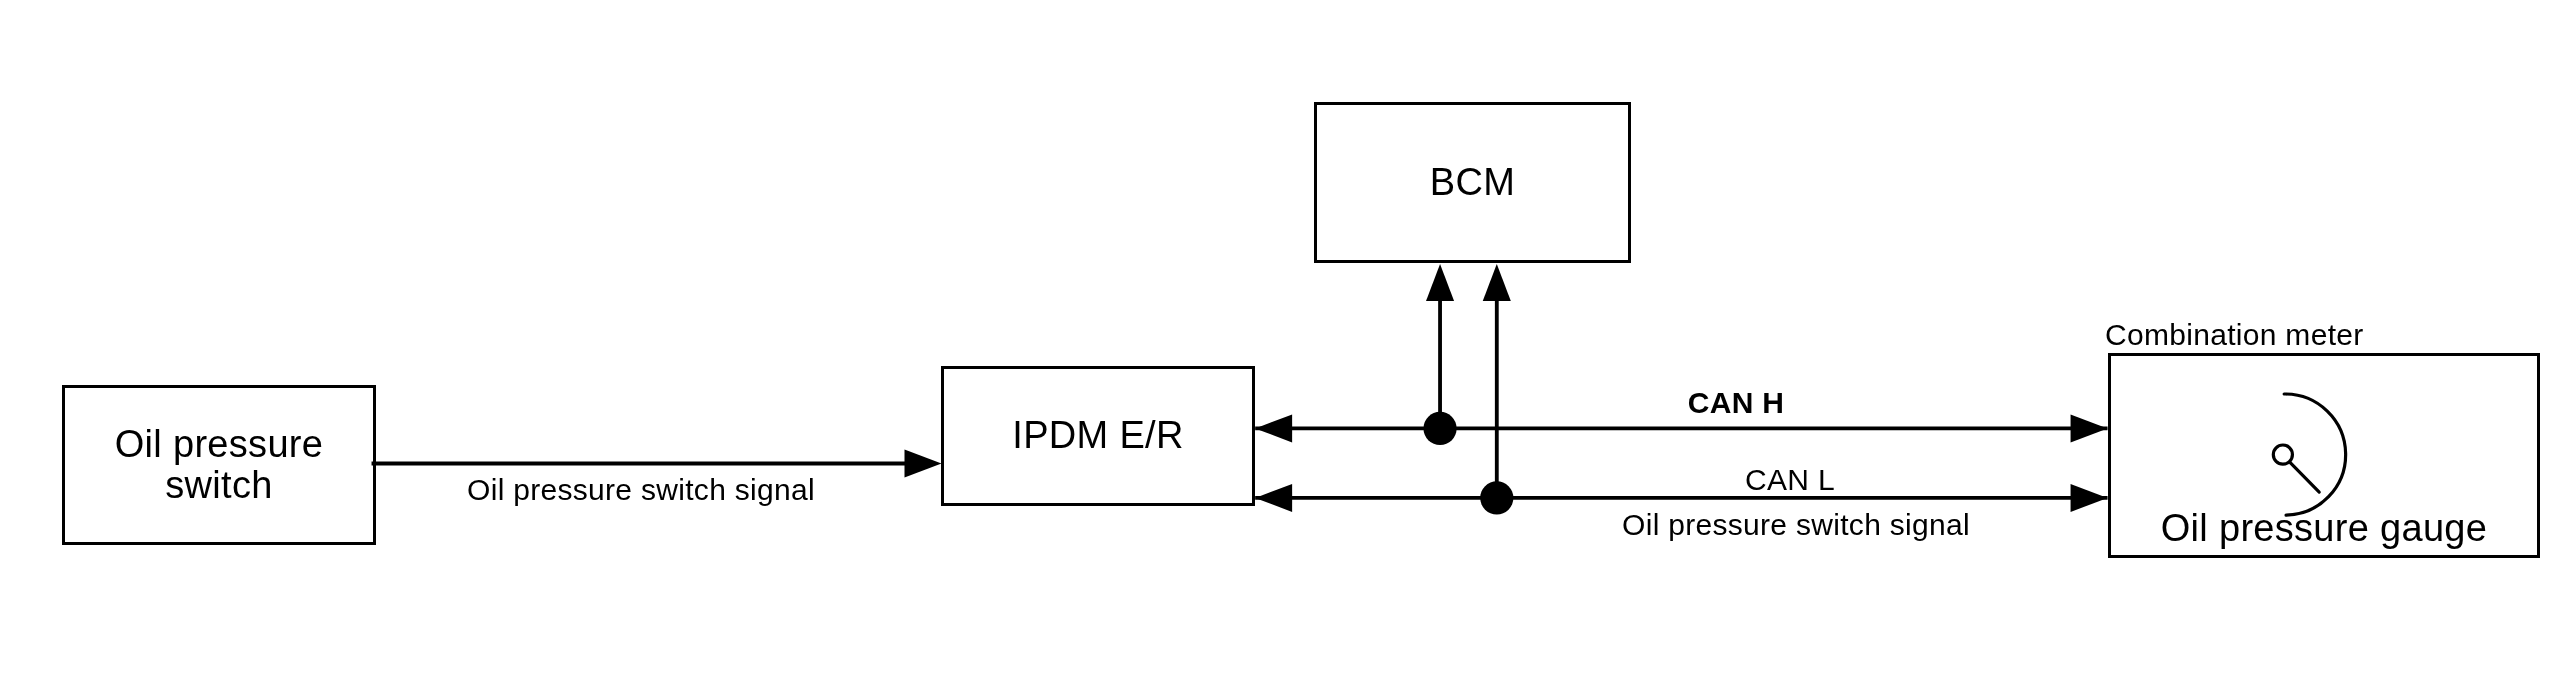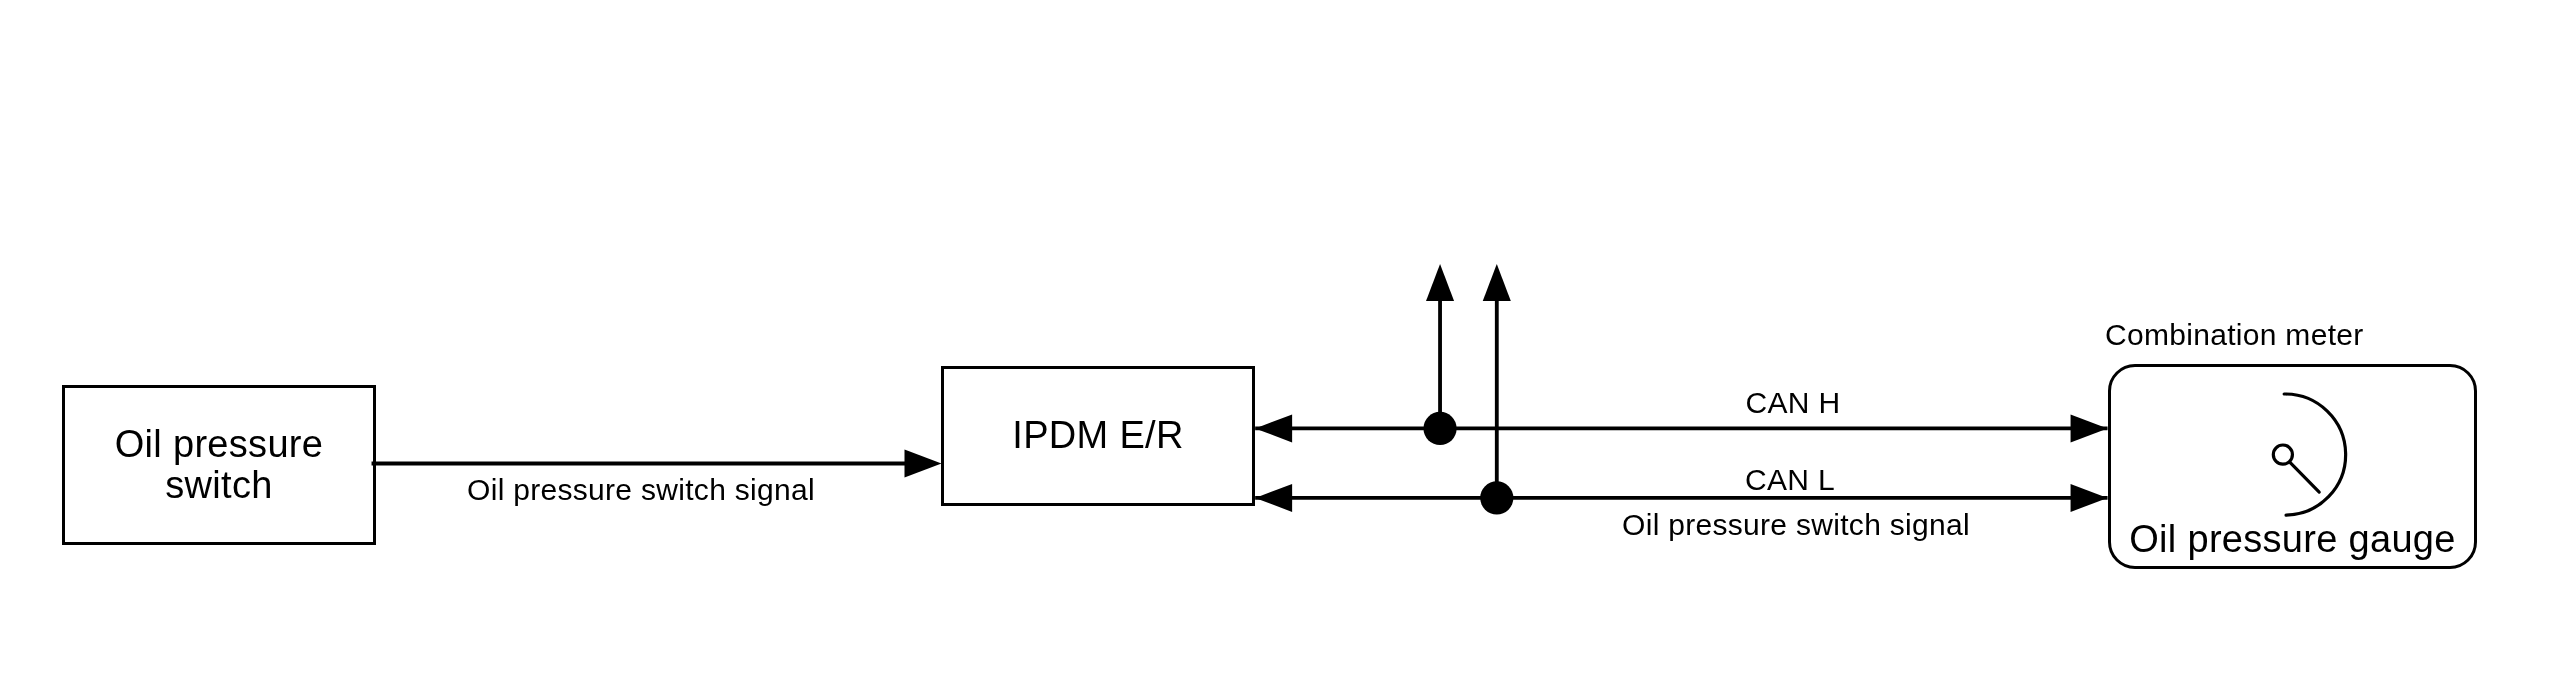--- a/index.html
+++ b/index.html
@@ -47,25 +47,25 @@
     right: 0;
     bottom: 5.1px;
     text-align: center;
     font-size: 38px;
     letter-spacing: 0.3px;
     white-space: nowrap;
   }
   #ops-box  { left: 62px;   top: 385px; width: 314px; height: 160px; }
   #ipdm-box { left: 941px; top: 366px; width: 314px; height: 140px; }
   #bcm-box  { left: 1314px; top: 102px; width: 317px; height: 161px; }
-  #cm-box   { left: 2108px; top: 364px; width: 369px; height: 205px; border-radius: 27px; }
+  #cm-box   { left: 2108px; top: 353px; width: 432px; height: 205px; }
 
   #cm-title      { left: 2105px; top: 318px; }
   #signal1-label { left: 641px; top: 473px; }
-  #canh-label    { left: 1793px; top: 386px; }
+  #canh-label    { left: 1736px; top: 386px; font-weight: bold; }
   #canl-label    { left: 1790px; top: 455px; margin-top: 8px; }
   #signal2-label { left: 1796px; top: 508px; }
 
   svg.overlay {
     position: absolute;
     left: 0;
     top: 0;
     width: 2576px;
     height: 693px;
     pointer-events: none;
@@ -102,20 +102,23 @@
 
   <div class="box" id="ops-box">
     <span class="box-label">Oil pressure
 switch</span>
   </div>
 
   <div class="box" id="ipdm-box">
     <span class="box-label">IPDM E/R</span>
   </div>
 
+  <div class="box" id="bcm-box">
+    <span class="box-label">BCM</span>
+  </div>
 
   <div class="box" id="cm-box">
     <span class="gauge-caption">Oil pressure gauge</span>
   </div>
 
   <div class="float-label" id="cm-title">Combination meter</div>
 
   <div class="float-label centered-x" id="signal1-label">Oil pressure switch signal</div>
 
   <div class="float-label centered-x" id="canh-label">CAN H</div>

